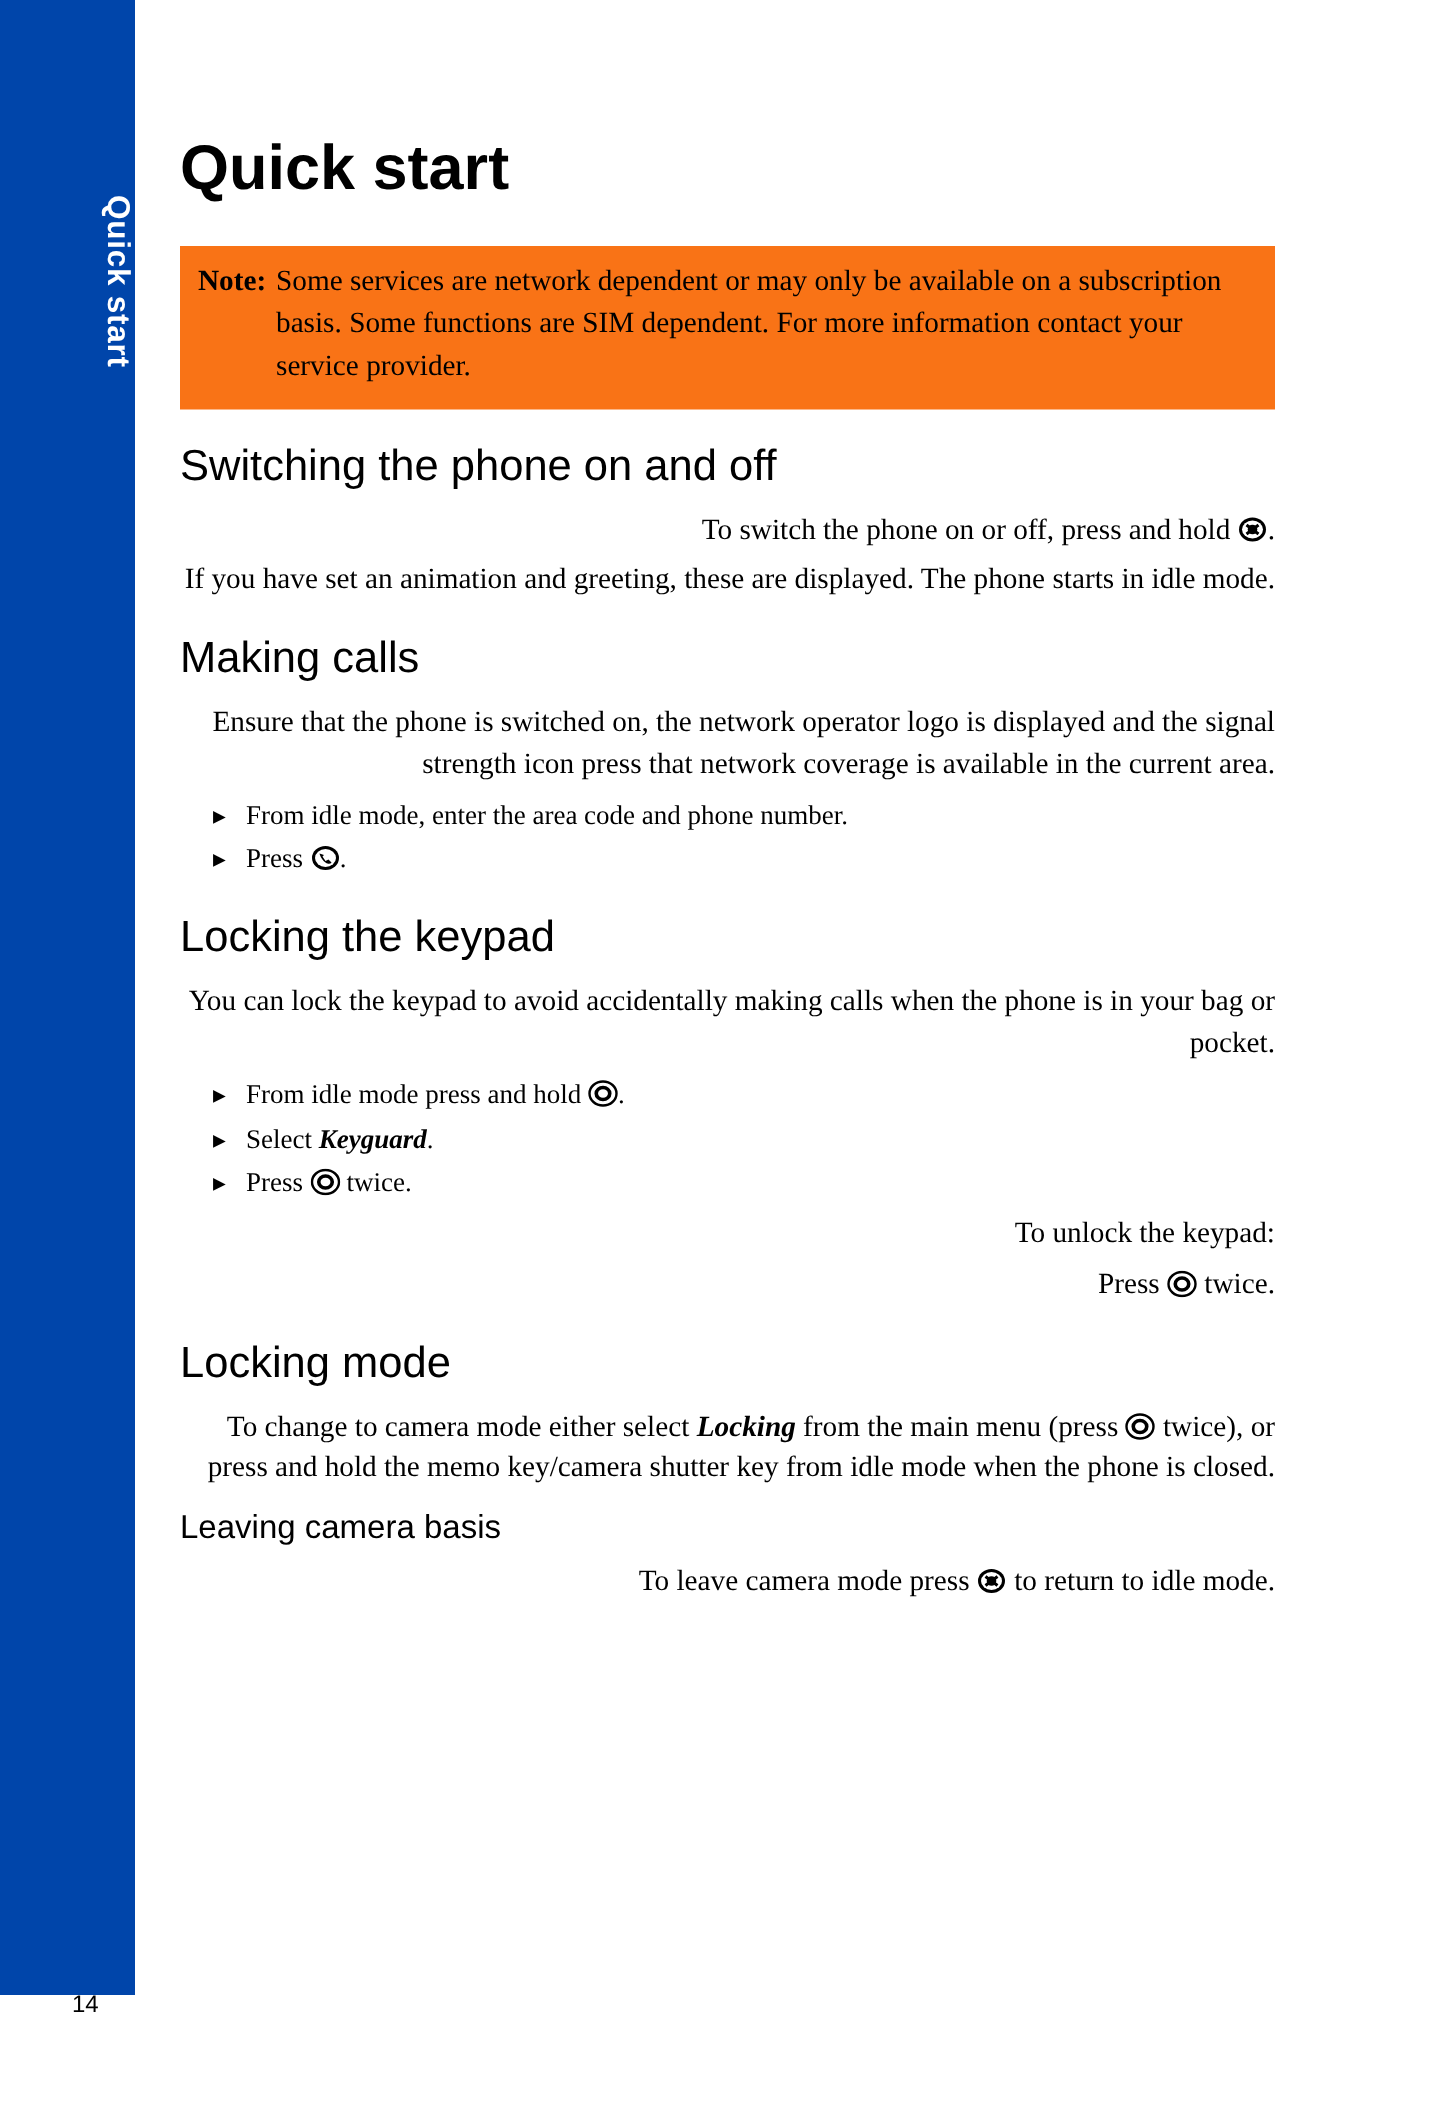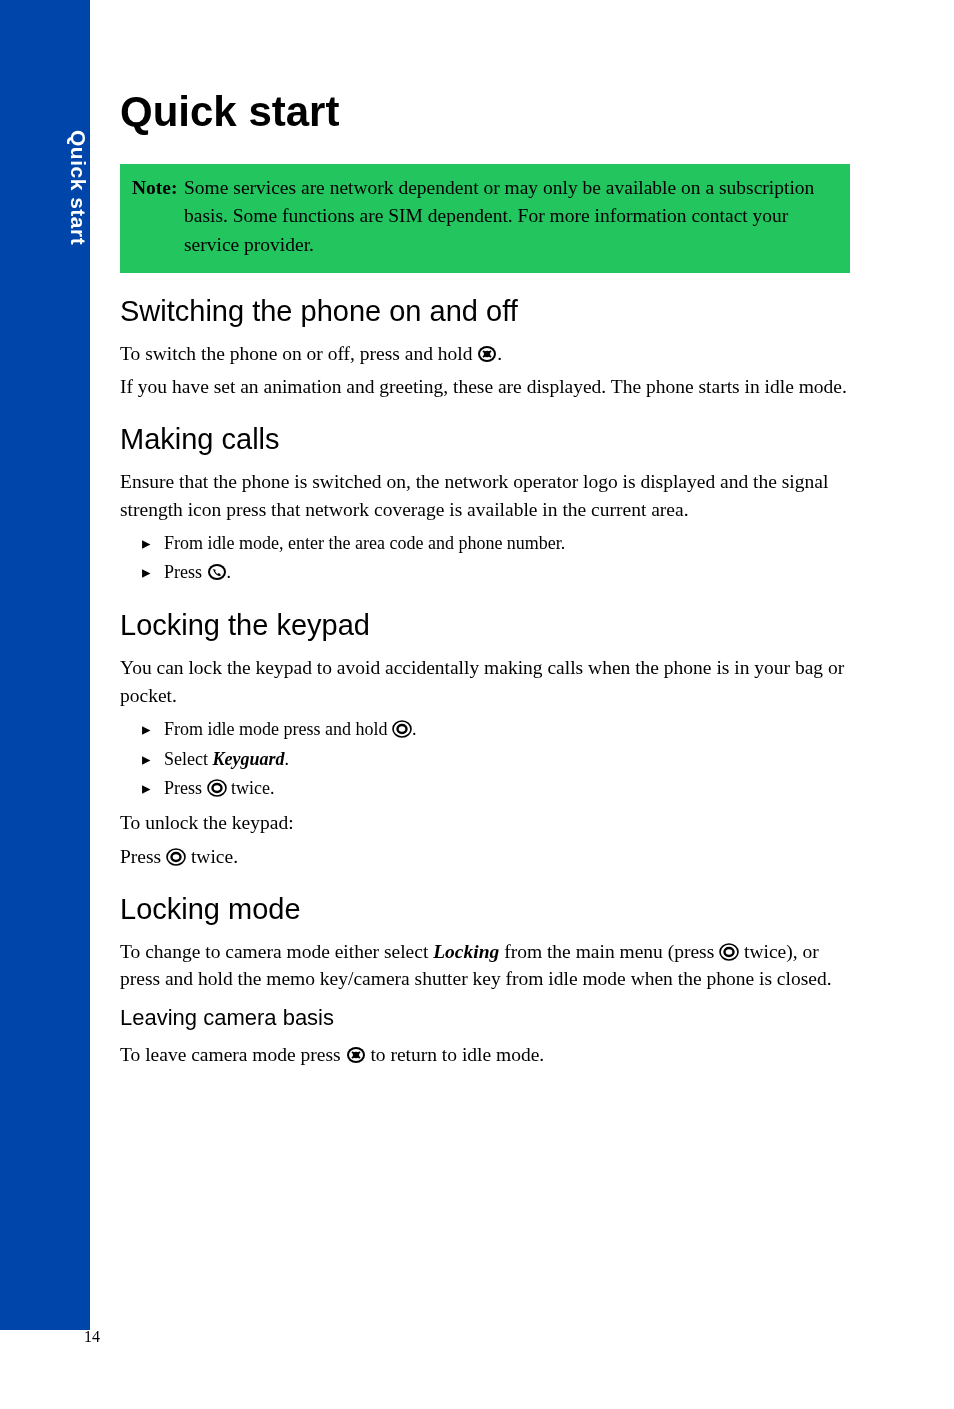--- a/index.html
+++ b/index.html
@@ -38,21 +38,21 @@
     top: 88px;
     width: 730px;
   }
   h1 {
     font-family: Arial, Helvetica, sans-serif;
     font-weight: bold;
     font-size: 42px;
     margin-bottom: 28px;
   }
   .note-box {
-    background: #22c55e;
+    background: #f97316;
     padding: 10px 12px 14px 12px;
     font-size: 19.5px;
     line-height: 1.45;
     margin-bottom: 22px;
   }
   .note-row { display: flex; }
   .note-lead { flex: 0 0 52px; font-weight: bold; }
   h2 {
     font-family: Arial, Helvetica, sans-serif;
     font-weight: normal;
@@ -64,20 +64,21 @@
     font-family: Arial, Helvetica, sans-serif;
     font-weight: normal;
     font-size: 22px;
     margin-top: 12px;
     margin-bottom: 10px;
   }
   p {
     font-size: 19.5px;
     line-height: 1.42;
     margin-bottom: 6px;
+    text-align: right;
   }
   .section { margin-bottom: 22px; }
   .bullets { margin: 4px 0 6px 22px; }
   .bullets li {
     list-style: none;
     position: relative;
     padding-left: 22px;
     font-size: 18px;
     line-height: 1.55;
     margin-bottom: 2px;
@@ -92,23 +93,22 @@
   }
   .icon {
     display: inline-block;
     vertical-align: -3px;
   }
   .icon svg { display: block; }
   .page-num {
     position: absolute;
     left: 48px;
     top: 1328px;
-    font-family: Liberation Serif, serif;
+    font-family: Liberation Sans, sans-serif;
     font-size: 16px;
-    margin-left: 36px;
   }
   .bold { font-weight: bold; font-style: italic; }
 </style>
 </head>
 <body>
 
 <div class="side-tab">
   <div class="side-tab-text">Quick start</div>
 </div>
 

